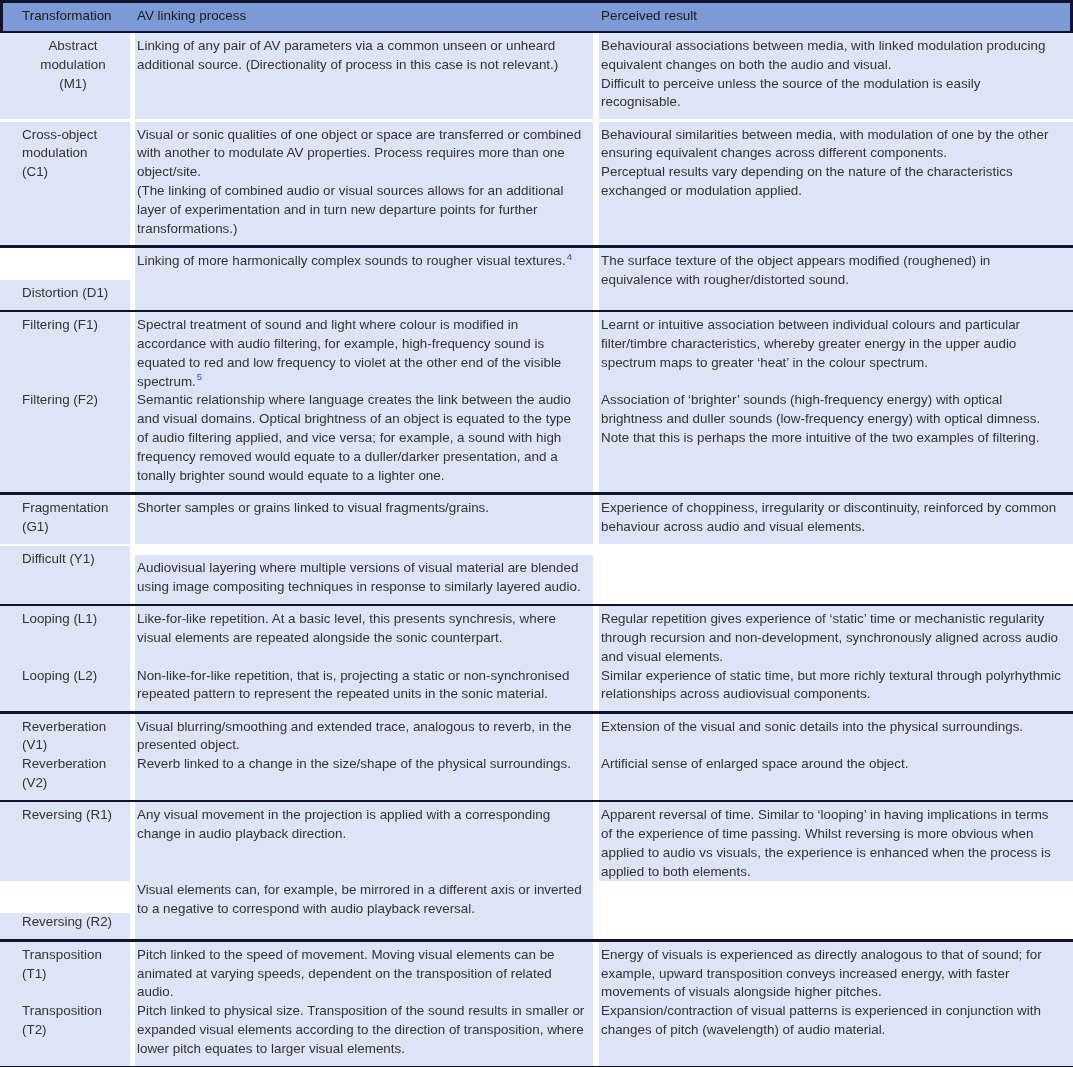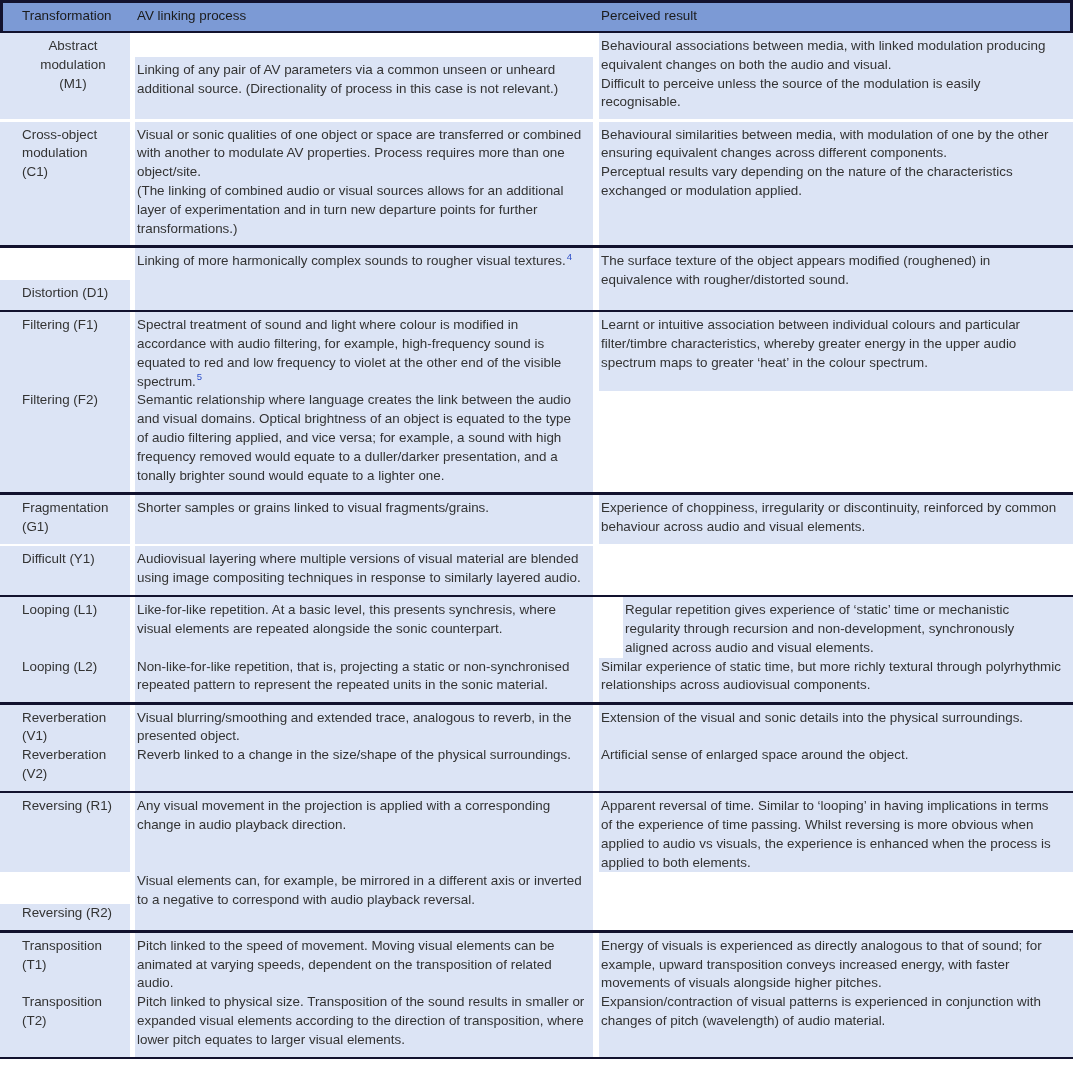--- a/index.html
+++ b/index.html
@@ -68,21 +68,21 @@
     <span class="hcell c1">Transformation</span>
     <span class="hcell c2">AV linking process</span>
     <span class="hcell c3">Perceived result</span>
   </div>
   <div class="rule"></div>
   <div>
       <div class="row">
         <div class="cell lbl ct cb" style="grid-row: 1; text-align: center;">Abstract
 modulation
 (M1)</div>
-        <div class="cell proc ct cb" style="grid-row: 1; margin-top: 24px;"><span class="txt">Linking of any pair of AV parameters via a common unseen or unheard additional source. (Directionality of process in this case is not relevant.)</span></div>
+        <div class="cell proc ct cb" style="grid-row: 1;"><span class="txt">Linking of any pair of AV parameters via a common unseen or unheard additional source. (Directionality of process in this case is not relevant.)</span></div>
         <div class="cell res ct cb" style="grid-row: 1;"><span class="txt">Behavioural associations between media, with linked modulation producing equivalent changes on both the audio and visual.
 Difficult to perceive unless the source of the modulation is easily recognisable.</span></div>
       </div>
       <div class="row gap">
         <div class="cell lbl ct cb" style="grid-row: 1;">Cross-object
 modulation
 (C1)</div>
         <div class="cell proc ct cb" style="grid-row: 1;"><span class="txt">Visual or sonic qualities of one object or space are transferred or combined with another to modulate AV properties. Process requires more than one object/site.
 (The linking of combined audio or visual sources allows for an additional layer of experimentation and in turn new departure points for further transformations.)</span></div>
         <div class="cell res ct cb" style="grid-row: 1;"><span class="txt">Behavioural similarities between media, with modulation of one by the other ensuring equivalent changes across different components.
@@ -94,37 +94,38 @@
         <div class="cell proc ct cb" style="grid-row: 1;"><span class="txt">Linking of more harmonically complex sounds to rougher visual textures.</span><sup class="fnref">4</sup></div>
         <div class="cell res ct cb" style="grid-row: 1;"><span class="txt">The surface texture of the object appears modified (roughened) in equivalence with rougher/distorted sound.</span></div>
       </div>
       <div class="rule"></div>
       <div class="row">
         <div class="cell lbl ct" style="grid-row: 1;">Filtering (F1)</div>
         <div class="cell proc ct" style="grid-row: 1;"><span class="txt">Spectral treatment of sound and light where colour is modified in accordance with audio filtering, for example, high-frequency sound is equated to red and low frequency to violet at the other end of the visible spectrum.</span><sup class="fnref">5</sup></div>
         <div class="cell res ct" style="grid-row: 1;"><span class="txt">Learnt or intuitive association between individual colours and particular filter/timbre characteristics, whereby greater energy in the upper audio spectrum maps to greater ‘heat’ in the colour spectrum.</span></div>
         <div class="cell lbl cb" style="grid-row: 2;">Filtering (F2)</div>
         <div class="cell proc cb" style="grid-row: 2;"><span class="txt">Semantic relationship where language creates the link between the audio and visual domains. Optical brightness of an object is equated to the type of audio filtering applied, and vice versa; for example, a sound with high frequency removed would equate to a duller/darker presentation, and a tonally brighter sound would equate to a lighter one.</span></div>
+        <div class="cell res cb" style="grid-row: 2;"><span class="txt">Association of ‘brighter’ sounds (high-frequency energy) with optical brightness and duller sounds (low-frequency energy) with optical dimness. Note that this is perhaps the more intuitive of the two examples of filtering.</span></div>
       </div>
       <div class="rule"></div>
       <div class="row">
         <div class="cell lbl ct cb" style="grid-row: 1;">Fragmentation
 (G1)</div>
         <div class="cell proc ct cb" style="grid-row: 1;"><span class="txt">Shorter samples or grains linked to visual fragments/grains.</span></div>
         <div class="cell res ct cb" style="grid-row: 1;"><span class="txt">Experience of choppiness, irregularity or discontinuity, reinforced by common behaviour across audio and visual elements.</span></div>
       </div>
       <div class="row gap">
         <div class="cell lbl ct cb" style="grid-row: 1;">Difficult (Y1)</div>
-        <div class="cell proc ct cb" style="grid-row: 1;"><span class="txt">Audiovisual layering where multiple versions of visual material are blended using image compositing techniques in response to similarly layered audio.</span></div>
+        <div class="cell proc ct cb" style="grid-row: 1; margin-top: 9px;"><span class="txt">Audiovisual layering where multiple versions of visual material are blended using image compositing techniques in response to similarly layered audio.</span></div>
       </div>
       <div class="rule"></div>
       <div class="row">
         <div class="cell lbl ct" style="grid-row: 1;">Looping (L1)</div>
         <div class="cell proc ct" style="grid-row: 1;"><span class="txt">Like-for-like repetition. At a basic level, this presents synchresis, where visual elements are repeated alongside the sonic counterpart.</span></div>
-        <div class="cell res ct" style="grid-row: 1; margin-left: 24px;"><span class="txt">Regular repetition gives experience of ‘static’ time or mechanistic regularity through recursion and non-development, synchronously aligned across audio and visual elements.</span></div>
+        <div class="cell res ct" style="grid-row: 1;"><span class="txt">Regular repetition gives experience of ‘static’ time or mechanistic regularity through recursion and non-development, synchronously aligned across audio and visual elements.</span></div>
         <div class="cell lbl cb" style="grid-row: 2;">Looping (L2)</div>
         <div class="cell proc cb" style="grid-row: 2;"><span class="txt">Non-like-for-like repetition, that is, projecting a static or non-synchronised repeated pattern to represent the repeated units in the sonic material.</span></div>
         <div class="cell res cb" style="grid-row: 2;"><span class="txt">Similar experience of static time, but more richly textural through polyrhythmic relationships across audiovisual components.</span></div>
       </div>
       <div class="rule"></div>
       <div class="row">
         <div class="cell lbl ct" style="grid-row: 1;">Reverberation
 (V1)</div>
         <div class="cell proc ct" style="grid-row: 1;"><span class="txt">Visual blurring/smoothing and extended trace, analogous to reverb, in the presented object.</span></div>
         <div class="cell res ct" style="grid-row: 1;"><span class="txt">Extension of the visual and sonic details into the physical surroundings.</span></div>

